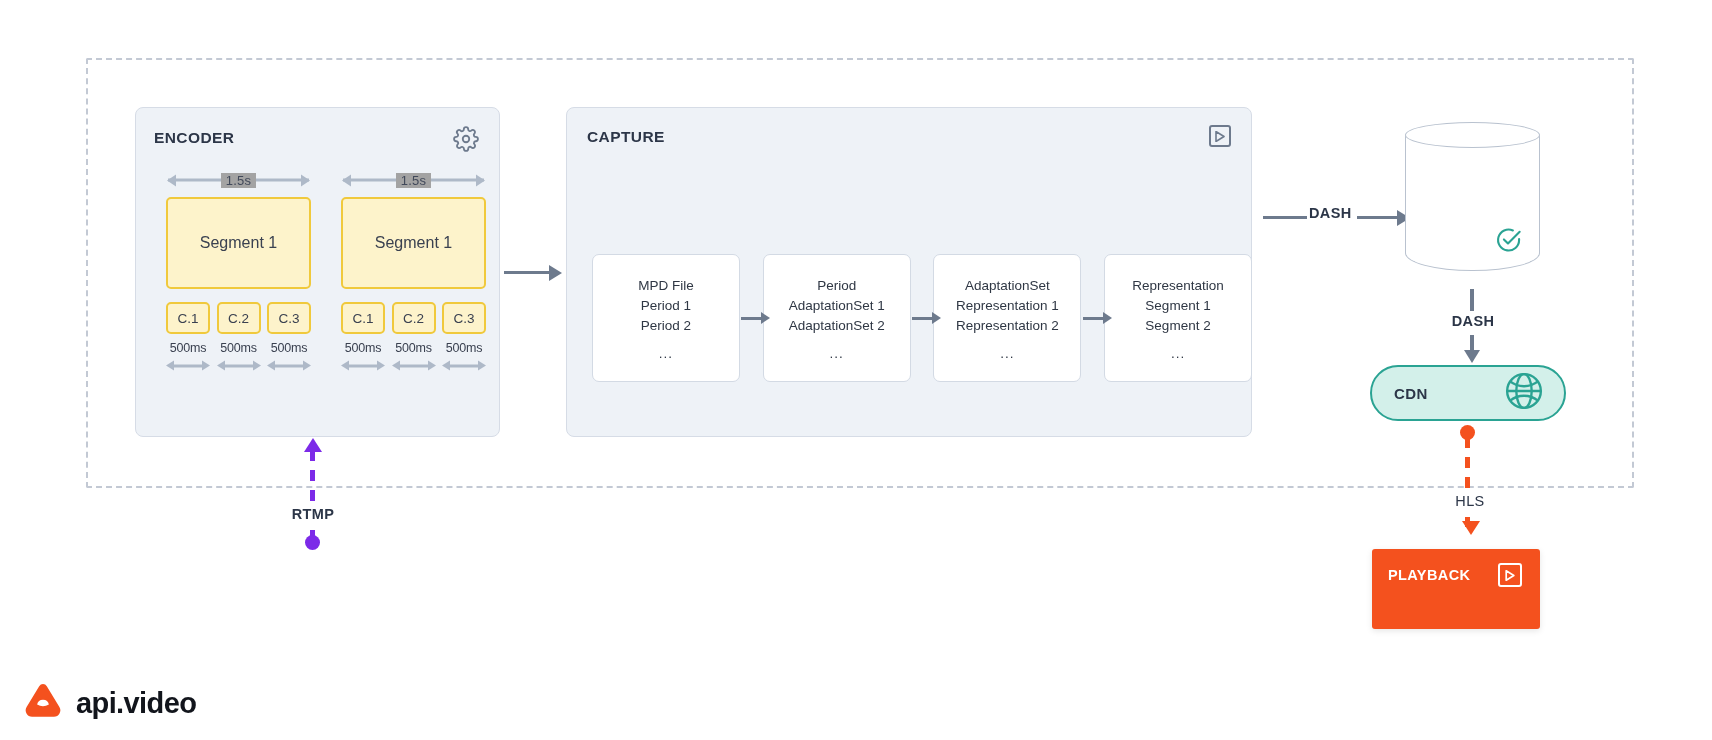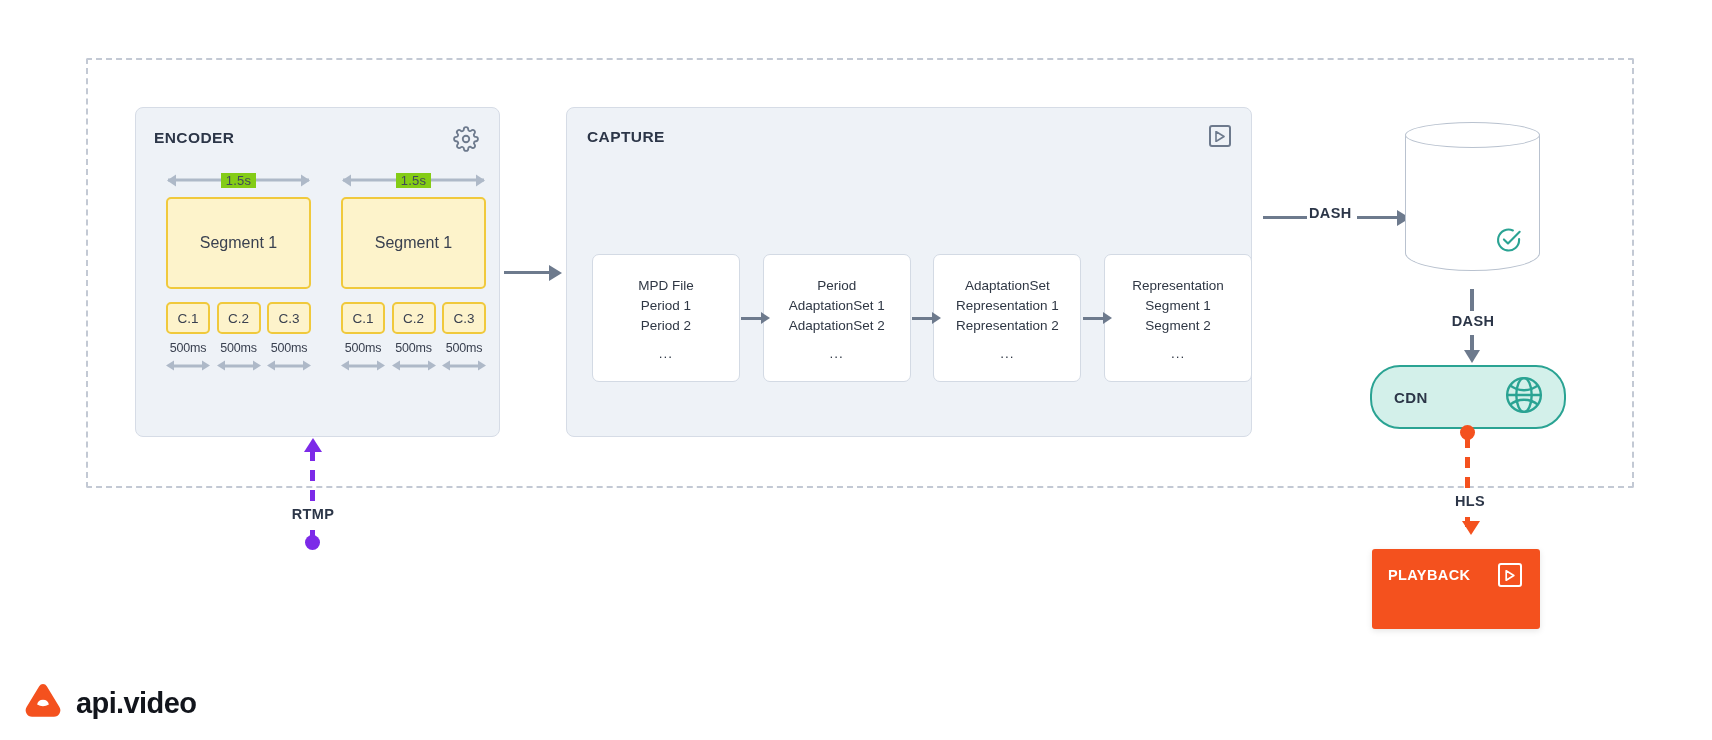--- a/index.html
+++ b/index.html
@@ -56,21 +56,21 @@
     display:flex; align-items:center; justify-content:center;
   }
 
   
   .seg-group { position:absolute; top:62px; width:145px; }
   #seg-group-0 { left:30px; }
   #seg-group-1 { left:205px; }
 
   .dim-row { position:relative; height:20px; display:flex; align-items:center; justify-content:center; }
   .dim-label {
-    font-size: 13px; color:#41495a; background:#84cc16;
+    font-size: 13px; color:#41495a; background:#a3a3a3;
     padding: 0 5px; position:relative; z-index:2; letter-spacing:.2px;
   }
   .dim-arrow-line {
     position:absolute; left:2px; right:2px; top:50%; height:3px;
     background:#aeb9c8; transform:translateY(-50%); z-index:1;
   }
   .dim-arrow-line::before, .dim-arrow-line::after {
     content:""; position:absolute; top:50%; width:0; height:0;
     border-top:6px solid transparent; border-bottom:6px solid transparent;
   }
@@ -179,21 +179,21 @@
                  font-size:14.5px; font-weight:700; color:#2c3648; letter-spacing:.4px; }
   #ws-cdn .v2 { position:absolute; left:12px; top:46px; width:4px; height:16px; background:#6d7a8d; }
   #ws-cdn .v2::after {
     content:""; position:absolute; left:50%; bottom:-12px; transform:translateX(-50%);
     width:0;height:0;border-left:8px solid transparent;border-right:8px solid transparent;
     border-top:13px solid #6d7a8d;
   }
 
   
   #cdn {
-    position:absolute; left:1370px; top:365px; width:196px; height:64px;
+    position:absolute; left:1370px; top:365px; width:196px; height:56px;
     background:#d3f0ea; border:2px solid #2aa393; border-radius:30px;
     display:flex; align-items:center; justify-content:space-between;
     padding: 0 18px 0 22px;
   }
   #cdn .cdn-label { font-size:15px; font-weight:700; color:#2c3648; letter-spacing:.4px; }
 
   
   #hls-path { position:absolute; left:1451px; top:425px; width:40px; height:120px; }
   #hls-path .dot {
     position:absolute; left:9px; top:0; width:15px; height:15px;
@@ -203,21 +203,21 @@
     position:absolute; left:14px; top:12px; width:5px; height:90px;
     background: repeating-linear-gradient(to bottom, #f4511e 0 11px, transparent 11px 20px);
   }
   #hls-path .head {
     position:absolute; left:50%; top:96px; transform:translateX(-50%);
     width:0;height:0;border-left:9px solid transparent;border-right:9px solid transparent;
     border-top:14px solid #f4511e;
   }
   #hls-label {
     position:absolute; left:1415px; top:492px; width:110px; text-align:center;
-    font-size:14.5px; font-weight:700; color:#2c3648; letter-spacing:.4px;
+    font-size:14.5px; font-weight:400; color:#2c3648; letter-spacing:.4px;
     background:#fff; padding:1px 0;
   }
 
   
   #playback {
     position:absolute; left:1372px; top:549px; width:168px; height:80px;
     background:#f4511e; border-radius:3px;
     box-shadow: 0 2px 6px rgba(0,0,0,.10);
   }
   #playback .pb-label {

